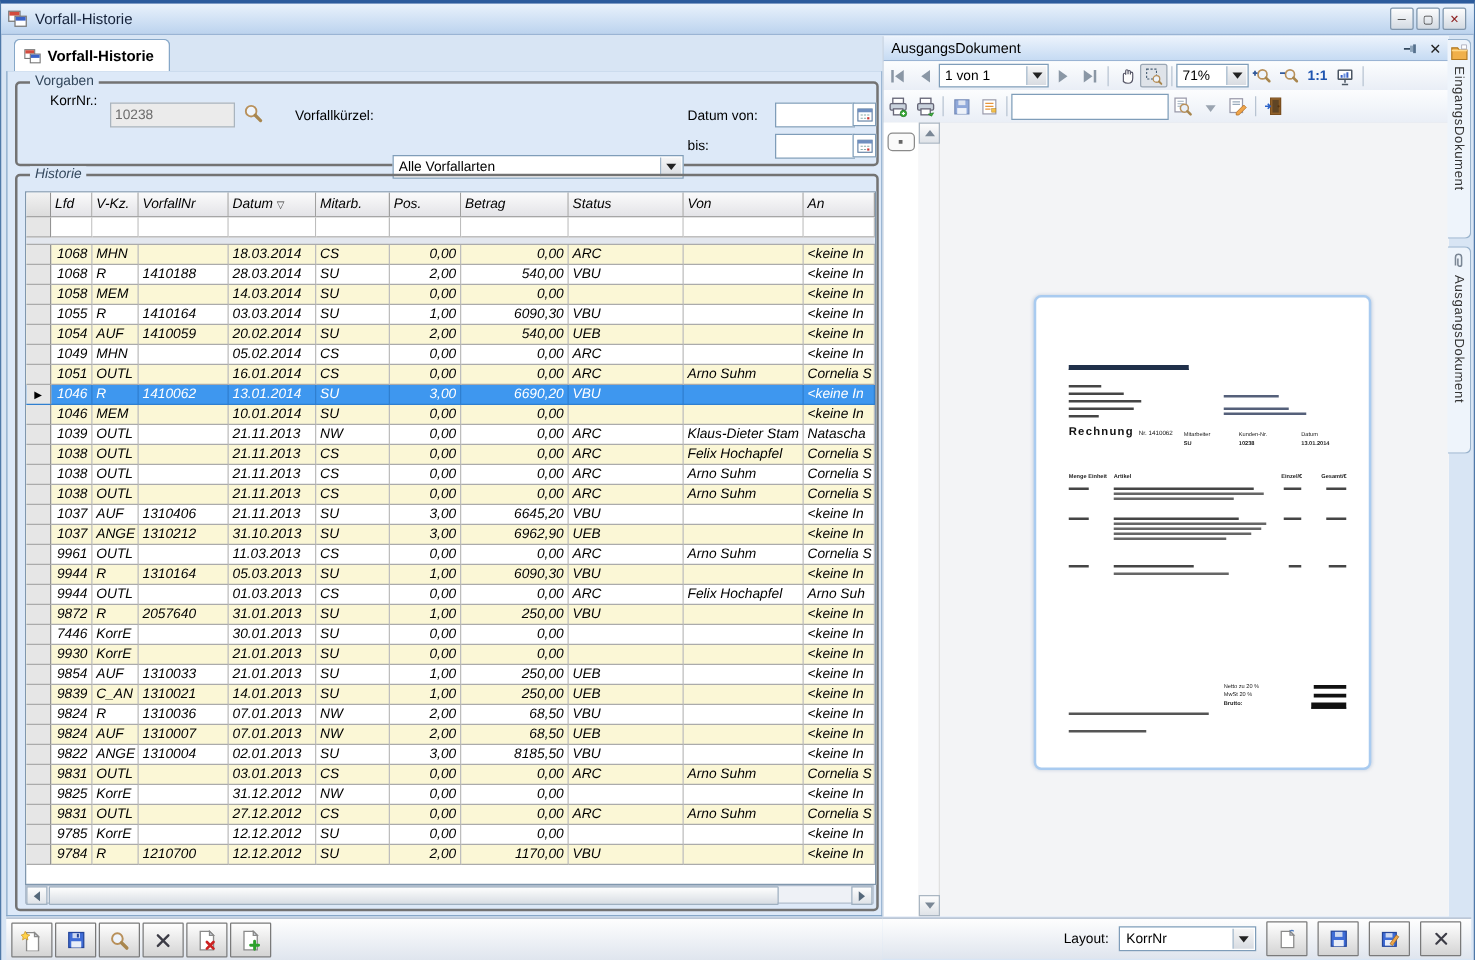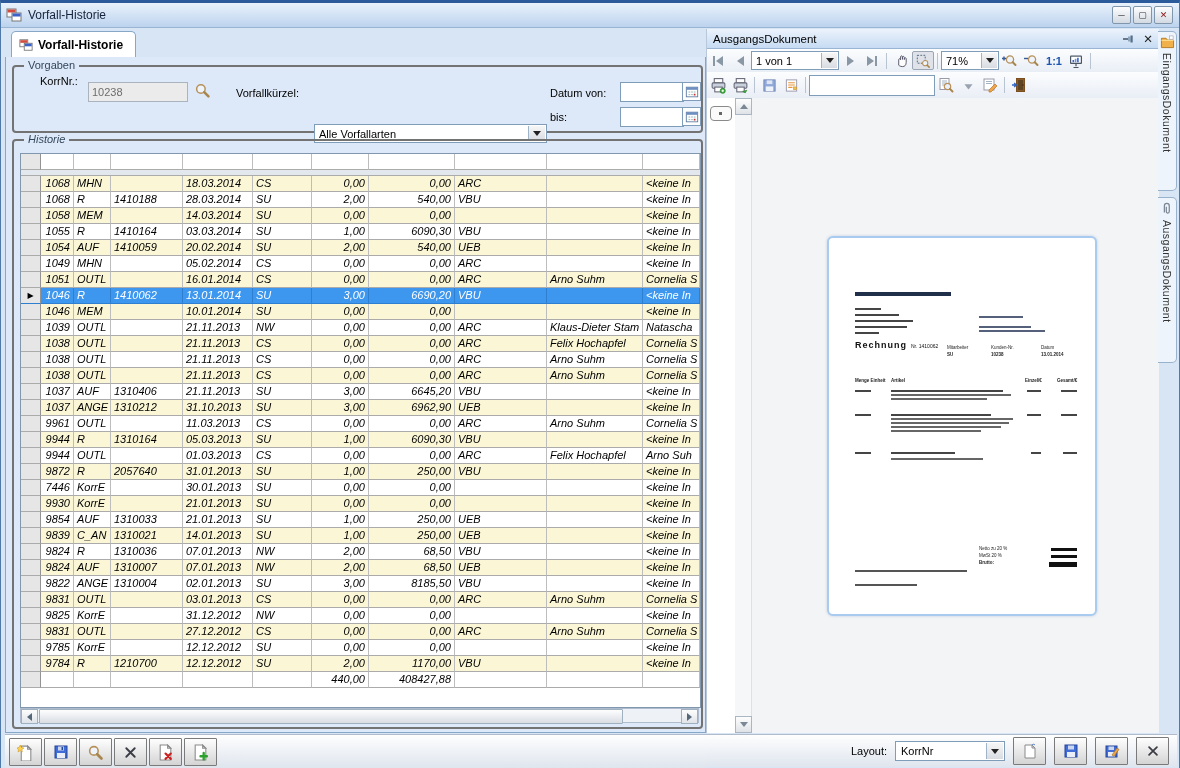--- a/index.html
+++ b/index.html
@@ -172,20 +172,33 @@
               <rect x="1.5" y="2.5" width="13" height="3" fill="#6f8fc0"></rect>
               <path d="M4 8h2M7 8h2M10 8h2M4 11h2M7 11h2" stroke="#8aa" stroke-width="1"></path>
               <rect x="10" y="10" width="2" height="2" fill="#c33"></rect>
             </svg>
         </span>
       </div>
 
       <div class="groupbox gb-historie">
         <span class="glabel">Historie</span>
         <div class="gridwrap">
+          <div class="grow ghead">
+            <div class="mark"></div>
+            <div>Lfd</div>
+            <div>V-Kz.</div>
+            <div>VorfallNr</div>
+            <div><span>Datum</span><span class="sort">▽</span></div>
+            <div>Mitarb.</div>
+            <div>Pos.</div>
+            <div>Betrag</div>
+            <div>Status</div>
+            <div>Von</div>
+            <div>An</div>
+          </div>
           <div class="grow gfilter">
             <div class="mark"></div>
             <div></div>
               <div></div>
             <div></div>
               <div></div>
             <div></div>
               <div></div>
             <div></div>
               <div></div>
@@ -590,33 +603,20 @@
                 <div class="">R</div>
                 <div class="">1210700</div>
                 <div class="">12.12.2012</div>
                 <div class="">SU</div>
                 <div class="num">2,00</div>
                 <div class="num">1170,00</div>
                 <div class="">VBU</div>
                 <div class=""></div>
                 <div class="">&lt;keine In</div>
               </div>
-              <div class="grow gsum">
-                <div class="mark"></div>
-                <div class="num"></div>
-                <div class=""></div>
-                <div class=""></div>
-                <div class=""></div>
-                <div class=""></div>
-                <div class="num">440,00</div>
-                <div class="num">408427,88</div>
-                <div class=""></div>
-                <div class=""></div>
-                <div class=""></div>
-              </div>
             </div>
         </div>
         <div class="hscroll">
           <span class="sbtn">
               <span style="width:0;height:0;border-top:4px solid transparent;border-bottom:4px solid transparent;border-right:5px solid #55687a;"></span>
             </span>
           <span class="hthumb"></span>
           <span class="sp"></span>
           <span class="sbtn">
               <span style="width:0;height:0;border-top:4px solid transparent;border-bottom:4px solid transparent;border-left:5px solid #55687a;"></span>

